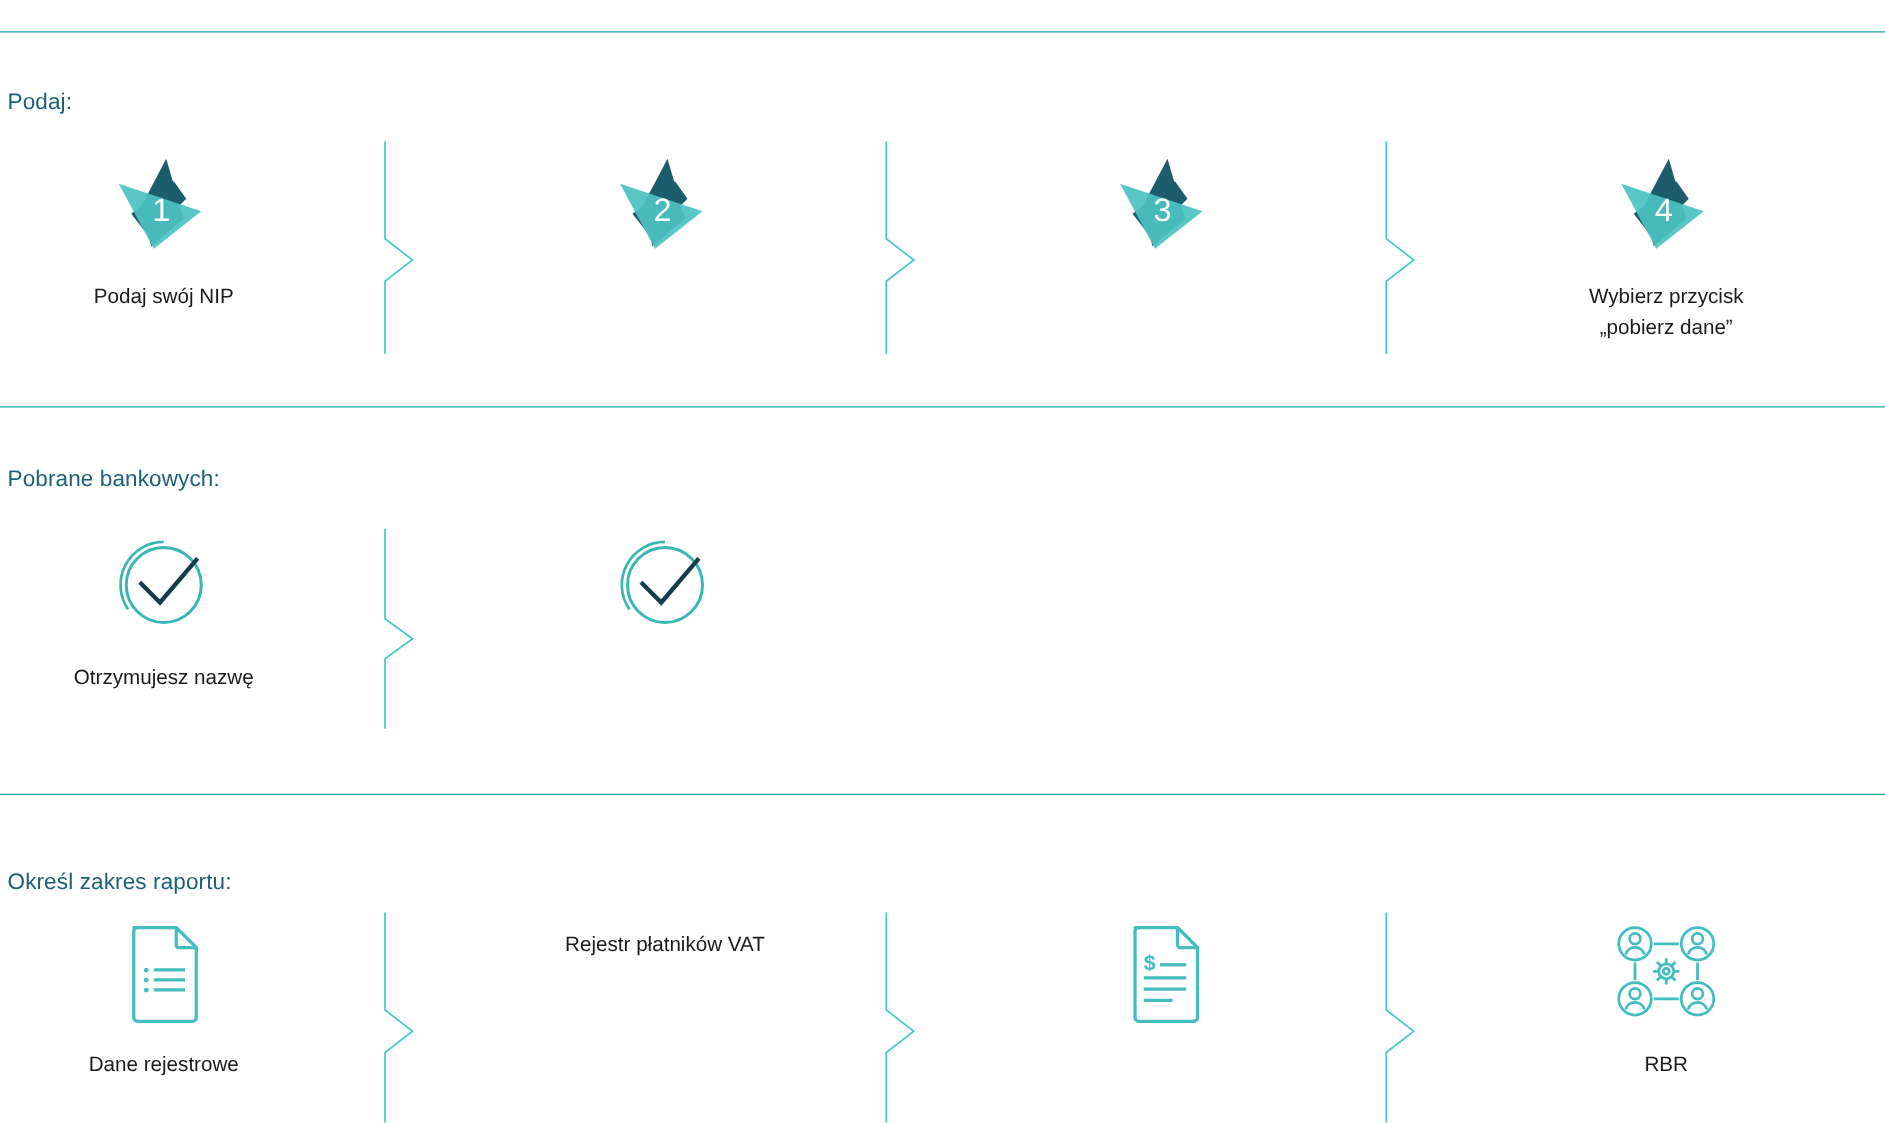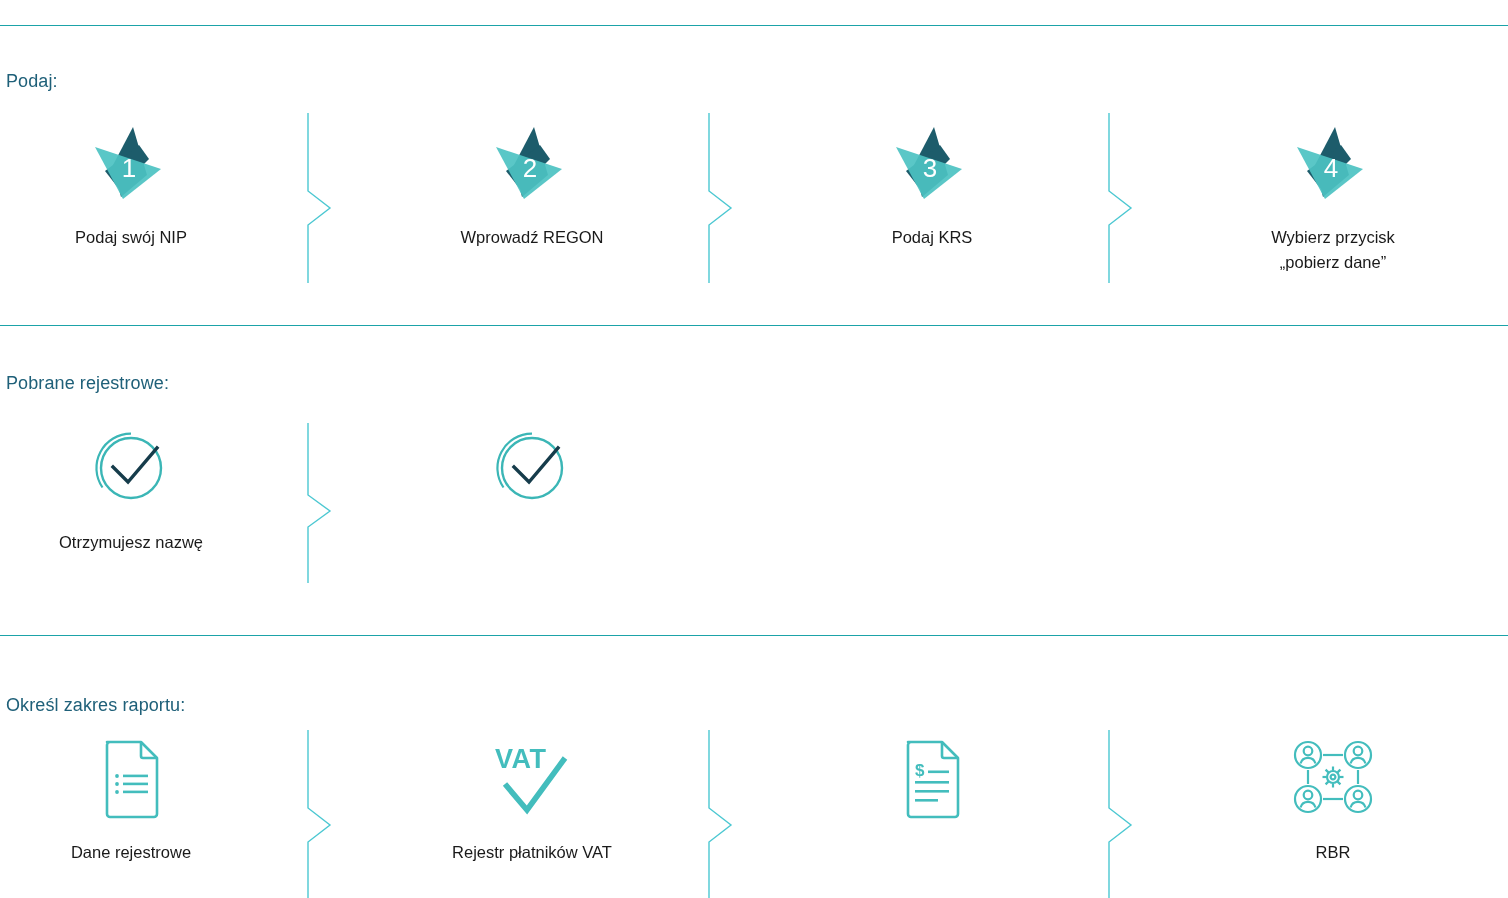--- a/index.html
+++ b/index.html
@@ -154,53 +154,51 @@
 
       <div class="step c1">
         <div class="icon-wrap">
           <svg width="88" height="88" viewBox="0 0 88 88">
             <polygon points="46,8 60,56 34,78 26,46" fill="#1d5c6b"></polygon>
             <polygon points="62,40 32,70 18,52 52,26" fill="#1d5c6b"></polygon>
             <polygon points="8,28 74,50 36,80" fill="#4cc2c2" opacity="0.92"></polygon>
             <text x="42" y="58" text-anchor="middle" font-family="Liberation Sans, sans-serif" font-size="26" fill="#ffffff">2</text>
           </svg>
         </div>
-        <div class="step-label">Wprowadź REGON</div>
       </div>
 
       <div class="step c2">
         <div class="icon-wrap">
           <svg width="88" height="88" viewBox="0 0 88 88">
             <polygon points="46,8 60,56 34,78 26,46" fill="#1d5c6b"></polygon>
             <polygon points="62,40 32,70 18,52 52,26" fill="#1d5c6b"></polygon>
             <polygon points="8,28 74,50 36,80" fill="#4cc2c2" opacity="0.92"></polygon>
             <text x="42" y="58" text-anchor="middle" font-family="Liberation Sans, sans-serif" font-size="26" fill="#ffffff">3</text>
           </svg>
         </div>
-        <div class="step-label">Podaj KRS</div>
       </div>
 
       <div class="step c3">
         <div class="icon-wrap">
           <svg width="88" height="88" viewBox="0 0 88 88">
             <polygon points="46,8 60,56 34,78 26,46" fill="#1d5c6b"></polygon>
             <polygon points="62,40 32,70 18,52 52,26" fill="#1d5c6b"></polygon>
             <polygon points="8,28 74,50 36,80" fill="#4cc2c2" opacity="0.92"></polygon>
             <text x="42" y="58" text-anchor="middle" font-family="Liberation Sans, sans-serif" font-size="26" fill="#ffffff">4</text>
           </svg>
         </div>
         <div class="step-label">Wybierz przycisk
 „pobierz dane”</div>
       </div>
 
     </div>
   </div>
 
   <div class="section s2">
-    <div class="section-title">Pobrane rejestrowe:</div>
+    <div class="section-title">Pobrane bankowych:</div>
 
     <div class="steps">
 
       <div class="connector k0">
         <svg width="34" height="160" viewBox="0 0 34 160" fill="none">
           <path d="M2 0 L2 72 L24 88 L2 104 L2 160" stroke="#4cc8d2" stroke-width="1.4" fill="none"></path>
         </svg>
       </div>
 
       <div class="step c0">
@@ -258,26 +256,20 @@
             <circle cx="26" cy="56" r="1.9" fill="#43bdbd"></circle>
             <rect x="32" y="38.6" width="25" height="2.6" fill="#43bdbd"></rect>
             <rect x="32" y="46.6" width="25" height="2.6" fill="#43bdbd"></rect>
             <rect x="32" y="54.6" width="25" height="2.6" fill="#43bdbd"></rect>
           </svg>
         </div>
         <div class="step-label">Dane rejestrowe</div>
       </div>
 
       <div class="step c1">
-        <div class="icon-wrap">
-          <svg width="94" height="84" viewBox="0 0 94 84" fill="none">
-            <text x="10" y="32" font-family="Liberation Sans, sans-serif" font-size="27" font-weight="bold" fill="#43bdbd" letter-spacing="0.5">VAT</text>
-            <path d="M20 48 L42 74 L80 22" stroke="#43bdbd" stroke-width="5.6" fill="none" stroke-linecap="butt" stroke-linejoin="miter"></path>
-          </svg>
-        </div>
         <div class="step-label">Rejestr płatników VAT</div>
       </div>
 
       <div class="step c2">
         <div class="icon-wrap">
           <svg width="80" height="84" viewBox="0 0 80 84" fill="none">
             <path d="M16 6 h34 l16 16 v56 a3 3 0 0 1 -3 3 h-44 a3 3 0 0 1 -3 -3 v-69 a3 3 0 0 1 3 -3 z" stroke="#43bdbd" stroke-width="2.6" fill="#ffffff" stroke-linejoin="round"></path>
             <path d="M50 6 v14 a2 2 0 0 0 2 2 h14" stroke="#43bdbd" stroke-width="2.6" fill="none" stroke-linejoin="round"></path>
             <text x="23" y="40" font-family="Liberation Sans, sans-serif" font-size="17" font-weight="bold" fill="#43bdbd">$</text>
             <rect x="36" y="34.5" width="21" height="2.6" fill="#43bdbd"></rect>

